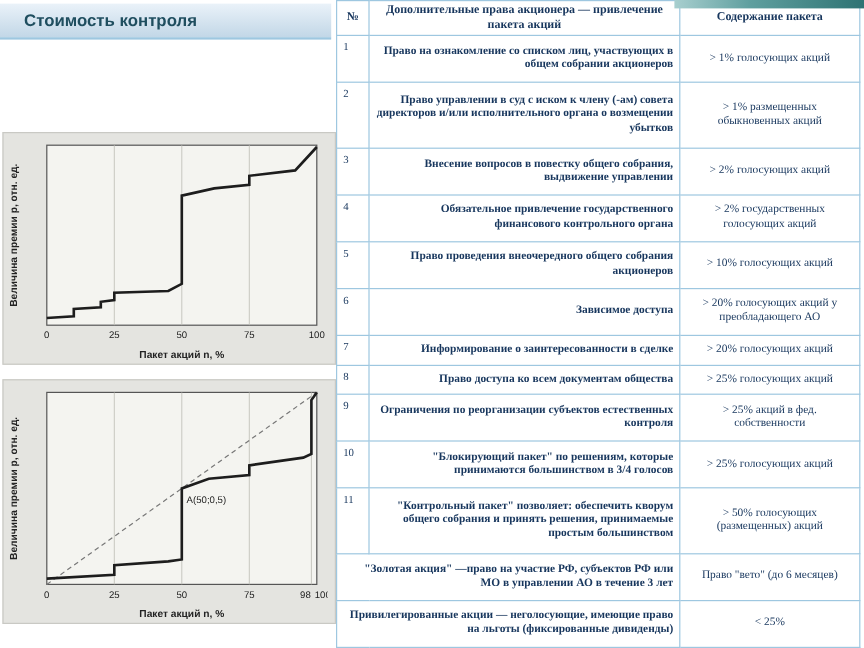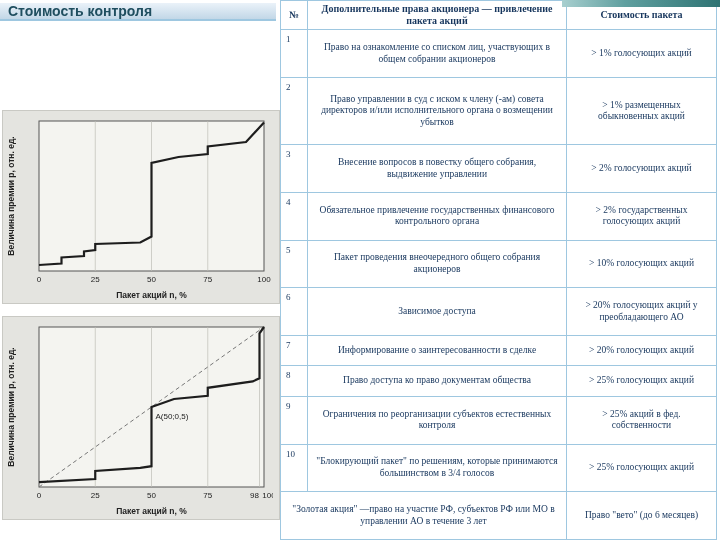--- a/index.html
+++ b/index.html
@@ -3,41 +3,41 @@
 <meta charset="utf-8">
 <style>
   * { margin:0; padding:0; box-sizing:border-box; }
   html,body { width:720px; height:540px; }
   body { font-family:"Liberation Serif", serif; background:#ffffff; overflow:hidden; }
   .slide { position:relative; width:720px; height:540px; background:#ffffff; }
 
   .accent-strip { position:absolute; top:0; right:0; width:158px; height:7px;
     background:linear-gradient(90deg,#a8cfcf,#5f9f9f 40%,#2e7373); z-index:6; }
 
-  .title-bar { position:absolute; left:0; top:3px; width:276px; height:18px;
+  .title-bar { position:absolute; left:0; top:3px; width:276px; height:30px;
     background:linear-gradient(#eaf2f9,#c2d7e7); border-bottom:2px solid #9ec7e0;
-    display:flex; align-items:center; padding-left:8px; }
+    display:flex; align-items:center; padding-left:20px; }
   .title-bar span { font-family:"Liberation Sans", sans-serif; font-weight:bold;
     font-size:14px; color:#1f4e5f; }
 
   .charts { position:absolute; left:2px; top:110px; width:278px; }
   .chart-box { background:#e4e4e0; border:1px solid #c9c9c4; margin-bottom:12px; padding:2px; }
   .chart-box svg { display:block; }
   svg text { font-family:"Liberation Sans", sans-serif; fill:#333; }
   svg text.tick { font-size:8px; fill:#222; }
   svg text.axis-label { font-size:8.5px; font-weight:bold; fill:#222; }
   svg text.anno { font-size:8px; fill:#222; }
 
   table.rights { position:absolute; left:280px; top:0; width:437px; height:540px;
     border-collapse:collapse; table-layout:fixed; background:#ffffff; }
   .rights th, .rights td { border:1px solid #9ec7e0; color:#17365d;
     font-size:9.5px; line-height:1.22; padding:2px 5px; vertical-align:middle; }
   .rights th { font-size:10px; font-weight:bold; text-align:center; }
   .rights td.num { text-align:left; vertical-align:top; font-size:9px; padding-top:4px; }
-  .rights td.right { text-align:center; }
+  .rights td.right { text-align:right;font-weight:bold; }
   .rights td.content { text-align:center; }
 </style>
 </head>
 <body>
 
 <div class="slide">
 
   <div class="accent-strip"></div>
 
   <div class="title-bar">
@@ -86,74 +86,83 @@
   <table class="rights">
     <colgroup>
       <col style="width:27px">
       <col>
       <col style="width:150px">
     </colgroup>
     <thead>
       <tr>
         <th>№</th>
         <th>Дополнительные права акционера — привлечение пакета акций</th>
-        <th>Стоимость пакета</th>
+        <th>Содержание пакета</th>
       </tr>
     </thead>
     <tbody>
         <tr>
           <td class="num">1</td>
           <td class="right">Право на ознакомление со списком лиц, участвующих в общем собрании акционеров</td>
           <td class="content">&gt; 1% голосующих акций</td>
         </tr>
         <tr>
           <td class="num">2</td>
           <td class="right">Право управлении в суд с иском к члену (-ам) совета директоров и/или исполнительного органа о возмещении убытков</td>
           <td class="content">&gt; 1% размещенных обыкновенных акций</td>
         </tr>
         <tr>
           <td class="num">3</td>
           <td class="right">Внесение вопросов в повестку общего собрания, выдвижение управлении</td>
           <td class="content">&gt; 2% голосующих акций</td>
         </tr>
         <tr>
           <td class="num">4</td>
-          <td class="right">Обязательное привлечение государственных финансового контрольного органа</td>
+          <td class="right">Обязательное привлечение государственного финансового контрольного органа</td>
           <td class="content">&gt; 2% государственных голосующих акций</td>
         </tr>
         <tr>
           <td class="num">5</td>
-          <td class="right">Пакет проведения внеочередного общего собрания акционеров</td>
+          <td class="right">Право проведения внеочередного общего собрания акционеров</td>
           <td class="content">&gt; 10% голосующих акций</td>
         </tr>
         <tr>
           <td class="num">6</td>
           <td class="right">Зависимое доступа</td>
           <td class="content">&gt; 20% голосующих акций у преобладающего АО</td>
         </tr>
         <tr>
           <td class="num">7</td>
           <td class="right">Информирование о заинтересованности в сделке</td>
           <td class="content">&gt; 20% голосующих акций</td>
         </tr>
         <tr>
           <td class="num">8</td>
-          <td class="right">Право доступа ко право документам общества</td>
+          <td class="right">Право доступа ко всем документам общества</td>
           <td class="content">&gt; 25% голосующих акций</td>
         </tr>
         <tr>
           <td class="num">9</td>
           <td class="right">Ограничения по реорганизации субъектов естественных контроля</td>
           <td class="content">&gt; 25% акций в фед. собственности</td>
         </tr>
         <tr>
           <td class="num">10</td>
           <td class="right">"Блокирующий пакет" по решениям, которые принимаются большинством в 3/4 голосов</td>
           <td class="content">&gt; 25% голосующих акций</td>
         </tr>
         <tr>
+          <td class="num">11</td>
+          <td class="right">"Контрольный пакет" позволяет: обеспечить кворум общего собрания и принять решения, принимаемые простым большинством</td>
+          <td class="content">&gt; 50% голосующих (размещенных) акций</td>
+        </tr>
+        <tr>
           <td class="right" colspan="2">"Золотая акция" —право на участие РФ, субъектов РФ или МО в управлении АО в течение 3 лет</td>
           <td class="content">Право "вето" (до 6 месяцев)</td>
+        </tr>
+        <tr>
+          <td class="right" colspan="2">Привилегированные акции — неголосующие, имеющие право на льготы (фиксированные дивиденды)</td>
+          <td class="content">&lt; 25%</td>
         </tr>
       </tbody>
   </table>
 
 </div>
 
 </body></html>

